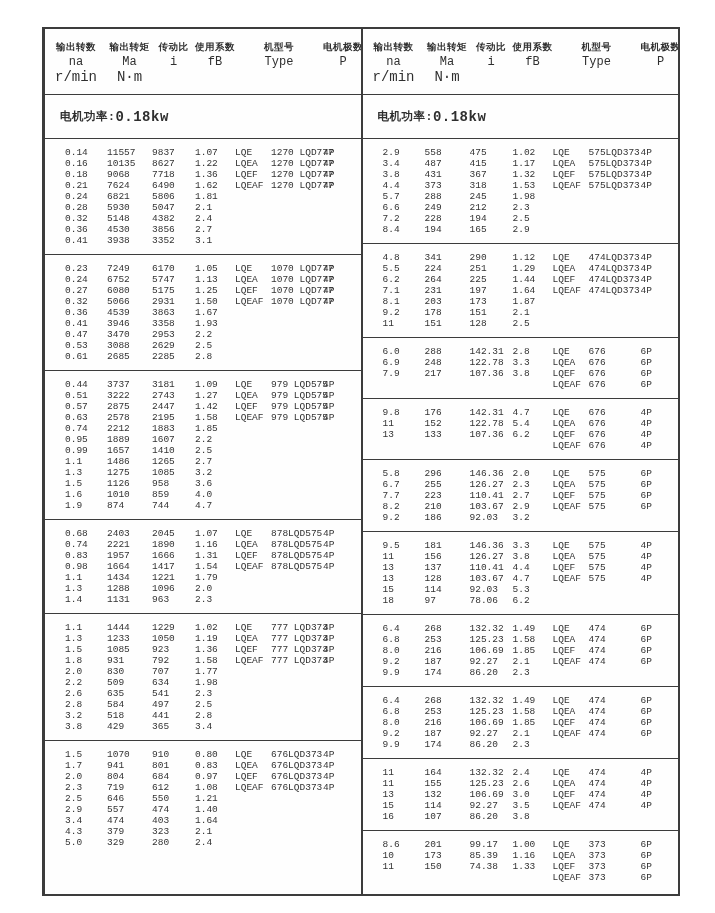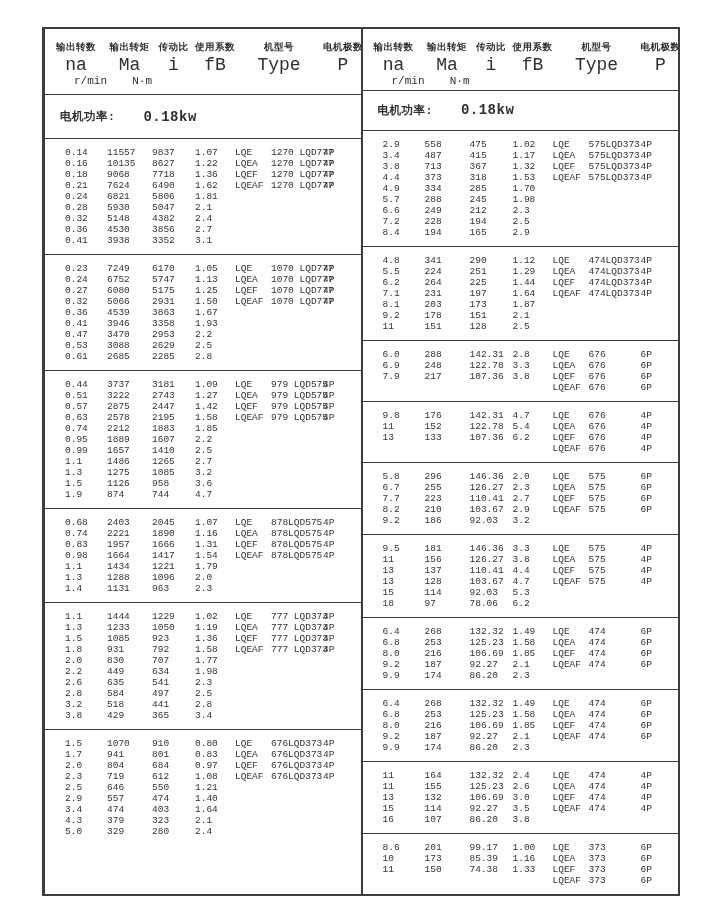--- a/index.html
+++ b/index.html
@@ -25,31 +25,31 @@
 
   .panel-header {
     height:66px; box-sizing:border-box;
     padding-top:12px;
     border-bottom:1.5px solid #3c3c3c;
     display:grid;
     grid-template-columns:62px 45px 43px 40px 88px 1fr;
   }
   .hcell { text-align:center; }
   .hcell .cn { font-size:9.5px; font-weight:600; letter-spacing:0.5px; white-space:nowrap; }
-  .hcell .sym { font-size:18px; margin-top:1px; }
-  .hcell .unit { font-size:11px;text-align:right; }
+  .hcell .sym { font-size:12px; margin-top:1px; }
+  .hcell .unit { font-size:14px; }
 
   .power-row {
     height:44px; box-sizing:border-box;
     display:flex; align-items:center;
     padding-left:15px;
     border-bottom:1.5px solid #3c3c3c;
   }
   .power-label { font-size:11.5px; font-weight:700; letter-spacing:0.5px; }
-  .power-value { font-size:14px; font-weight:700; letter-spacing:0.5px;margin-left:28px; }
+  .power-value { font-size:14px; font-weight:700; letter-spacing:0.5px; }
 
   .blocks { flex:1; display:flex; flex-direction:column; }
   .block { padding:8px 0; }
   .block + .block { border-top:1.5px solid #3c3c3c; }
 
   .row {
     display:grid;
     grid-template-columns:62px 45px 43px 40px 88px 1fr;
     line-height:11px;
     color:#333333;
@@ -320,20 +320,28 @@
           </div>
           <div class="row">
             <span class="cell c0">1.5</span>
             <span class="cell c1">1126</span>
             <span class="cell c2">958</span>
             <span class="cell c3">3.6</span>
             <span class="cell type"></span>
             <span class="cell pole"></span>
           </div>
           <div class="row">
+            <span class="cell c0">1.6</span>
+            <span class="cell c1">1010</span>
+            <span class="cell c2">859</span>
+            <span class="cell c3">4.0</span>
+            <span class="cell type"></span>
+            <span class="cell pole"></span>
+          </div>
+          <div class="row">
             <span class="cell c0">1.9</span>
             <span class="cell c1">874</span>
             <span class="cell c2">744</span>
             <span class="cell c3">4.7</span>
             <span class="cell type"></span>
             <span class="cell pole"></span>
           </div>
         </div>
         <div class="block">
           <div class="row">
@@ -429,21 +437,21 @@
           <div class="row">
             <span class="cell c0">2.0</span>
             <span class="cell c1">830</span>
             <span class="cell c2">707</span>
             <span class="cell c3">1.77</span>
             <span class="cell type"></span>
             <span class="cell pole"></span>
           </div>
           <div class="row">
             <span class="cell c0">2.2</span>
-            <span class="cell c1">449</span>
+            <span class="cell c1">509</span>
             <span class="cell c2">634</span>
             <span class="cell c3">1.98</span>
             <span class="cell type"></span>
             <span class="cell pole"></span>
           </div>
           <div class="row">
             <span class="cell c0">2.6</span>
             <span class="cell c1">635</span>
             <span class="cell c2">541</span>
             <span class="cell c3">2.3</span>
@@ -598,43 +606,35 @@
           <div class="row">
             <span class="cell c0">3.4</span>
             <span class="cell c1">487</span>
             <span class="cell c2">415</span>
             <span class="cell c3">1.17</span>
             <span class="cell type"><span class="prefix">LQEA</span><span>575LQD373</span></span>
             <span class="cell pole">4P</span>
           </div>
           <div class="row">
             <span class="cell c0">3.8</span>
-            <span class="cell c1">713</span>
+            <span class="cell c1">431</span>
             <span class="cell c2">367</span>
             <span class="cell c3">1.32</span>
             <span class="cell type"><span class="prefix">LQEF</span><span>575LQD373</span></span>
             <span class="cell pole">4P</span>
           </div>
           <div class="row">
             <span class="cell c0">4.4</span>
             <span class="cell c1">373</span>
             <span class="cell c2">318</span>
             <span class="cell c3">1.53</span>
             <span class="cell type"><span class="prefix">LQEAF</span><span>575LQD373</span></span>
             <span class="cell pole">4P</span>
           </div>
           <div class="row">
-            <span class="cell c0">4.9</span>
-            <span class="cell c1">334</span>
-            <span class="cell c2">285</span>
-            <span class="cell c3">1.70</span>
-            <span class="cell type"></span>
-            <span class="cell pole"></span>
-          </div>
-          <div class="row">
             <span class="cell c0">5.7</span>
             <span class="cell c1">288</span>
             <span class="cell c2">245</span>
             <span class="cell c3">1.98</span>
             <span class="cell type"></span>
             <span class="cell pole"></span>
           </div>
           <div class="row">
             <span class="cell c0">6.6</span>
             <span class="cell c1">249</span>

